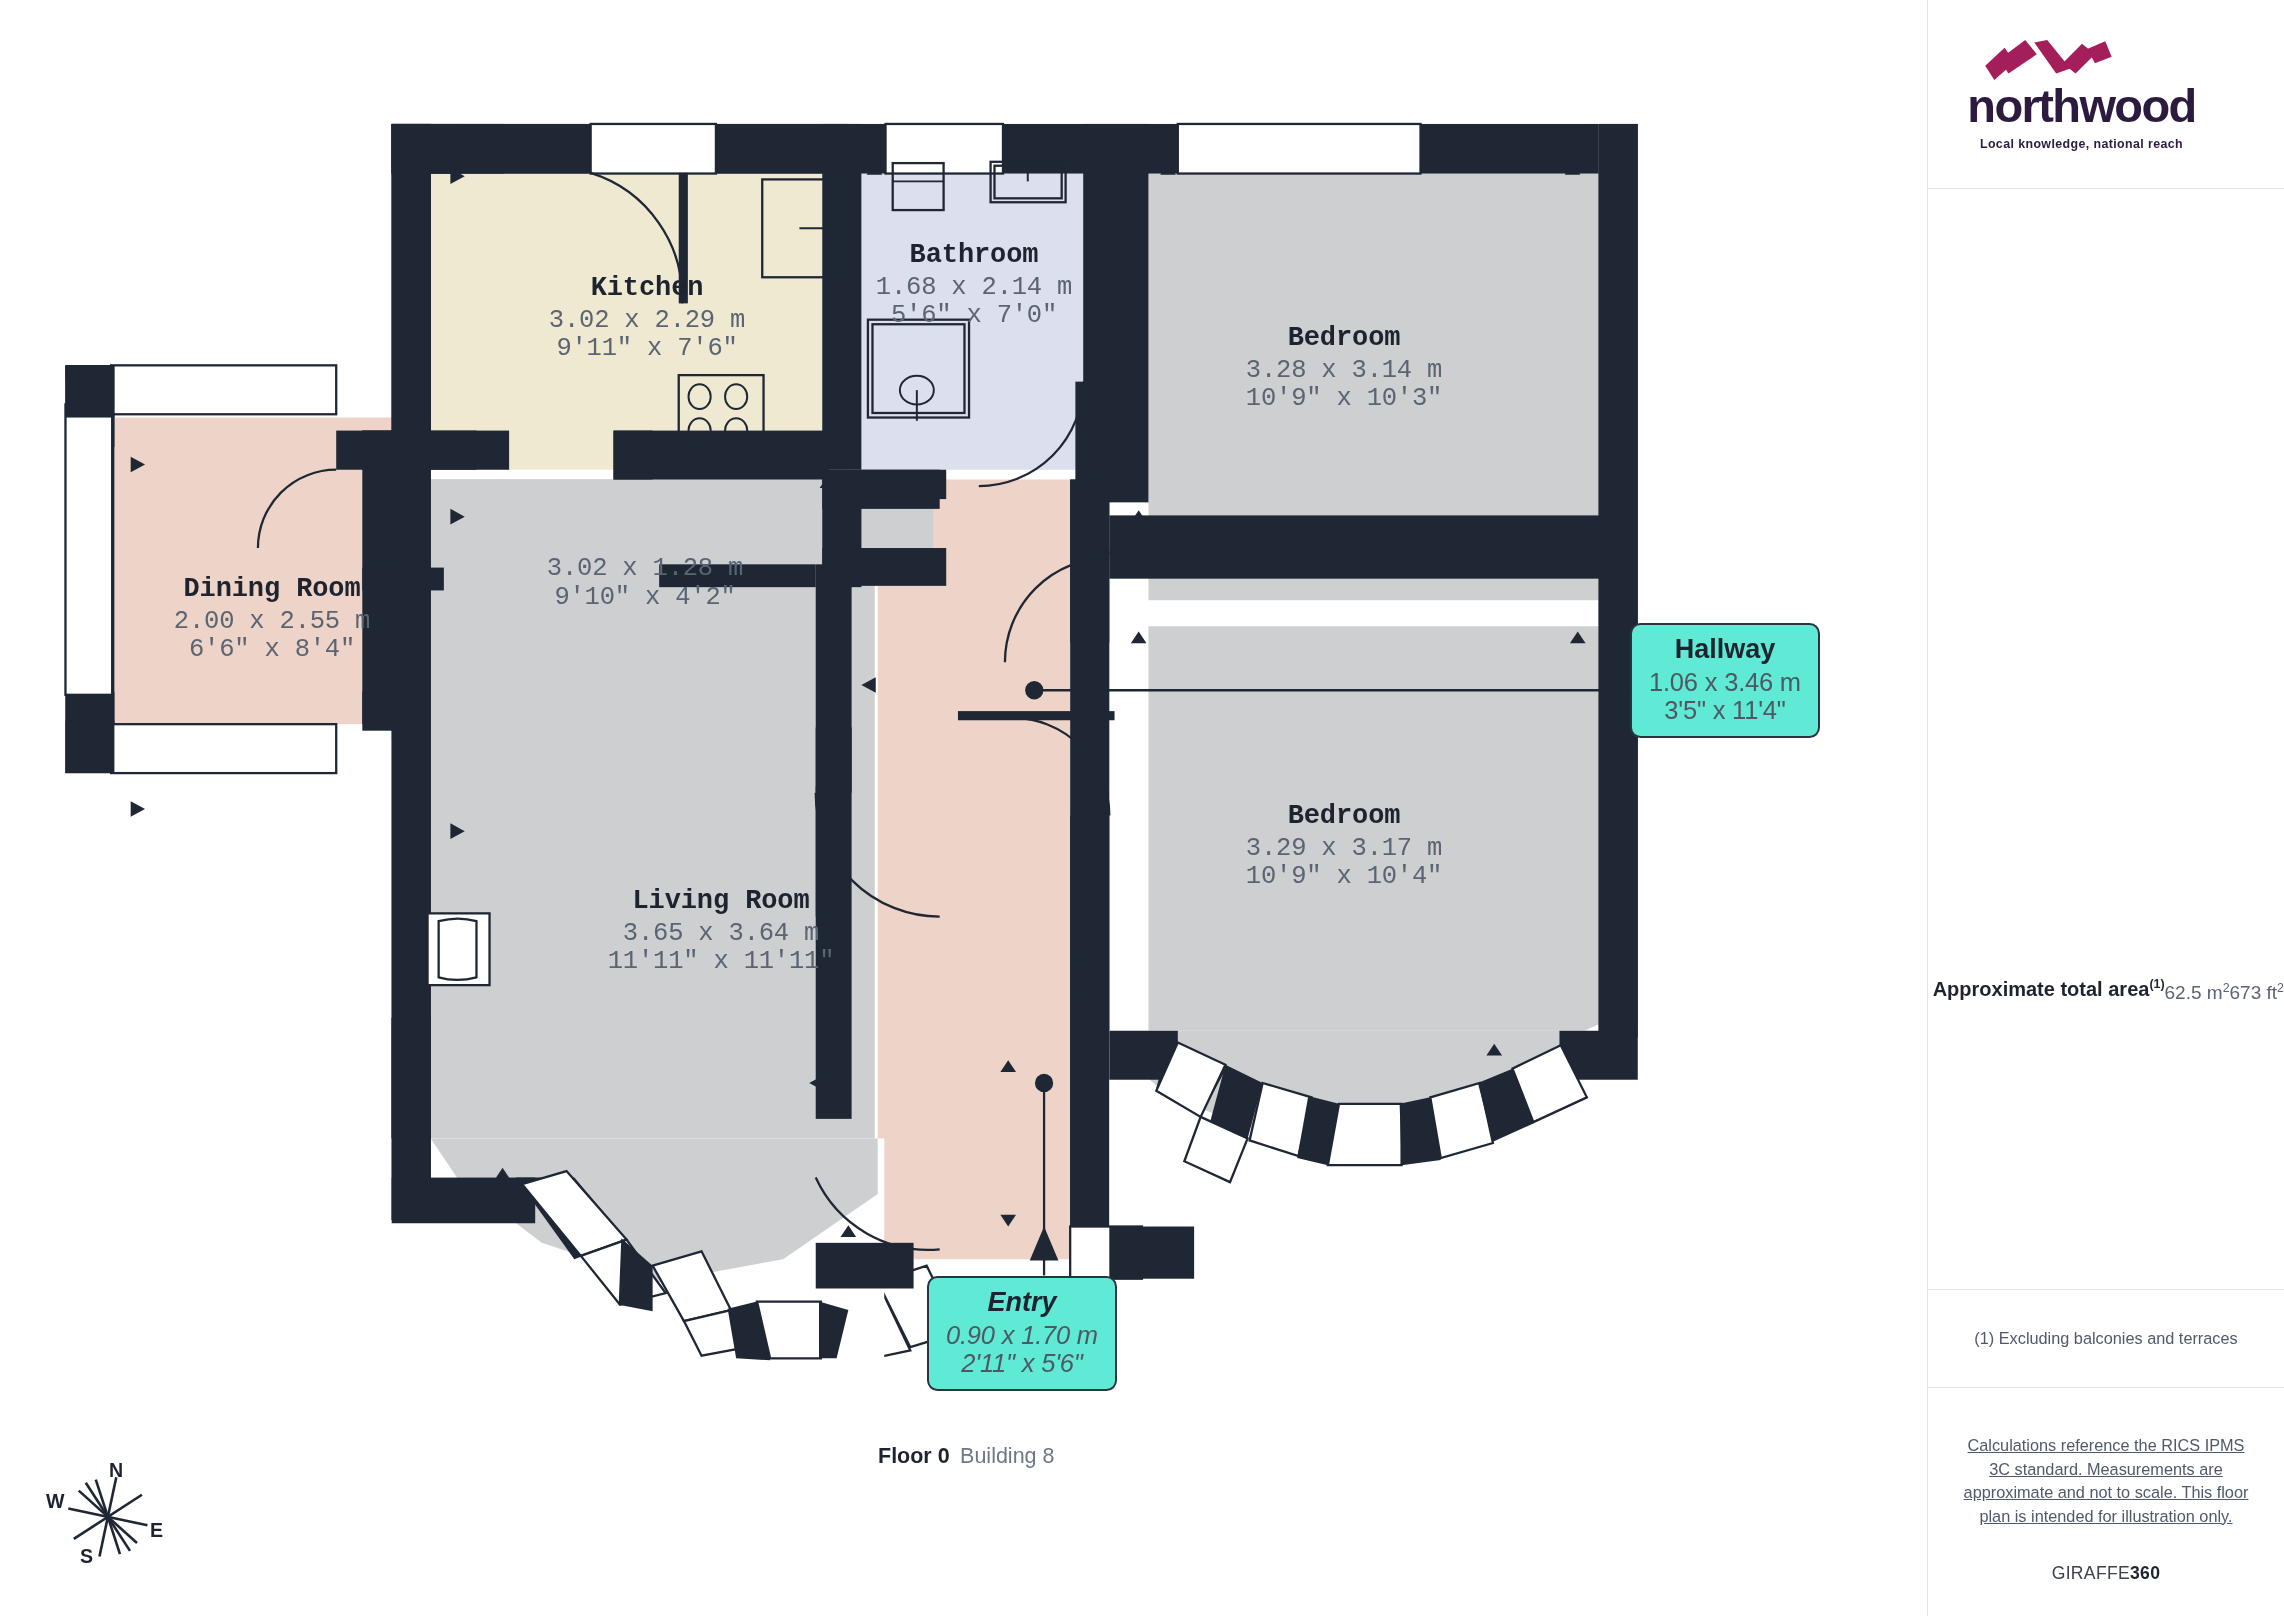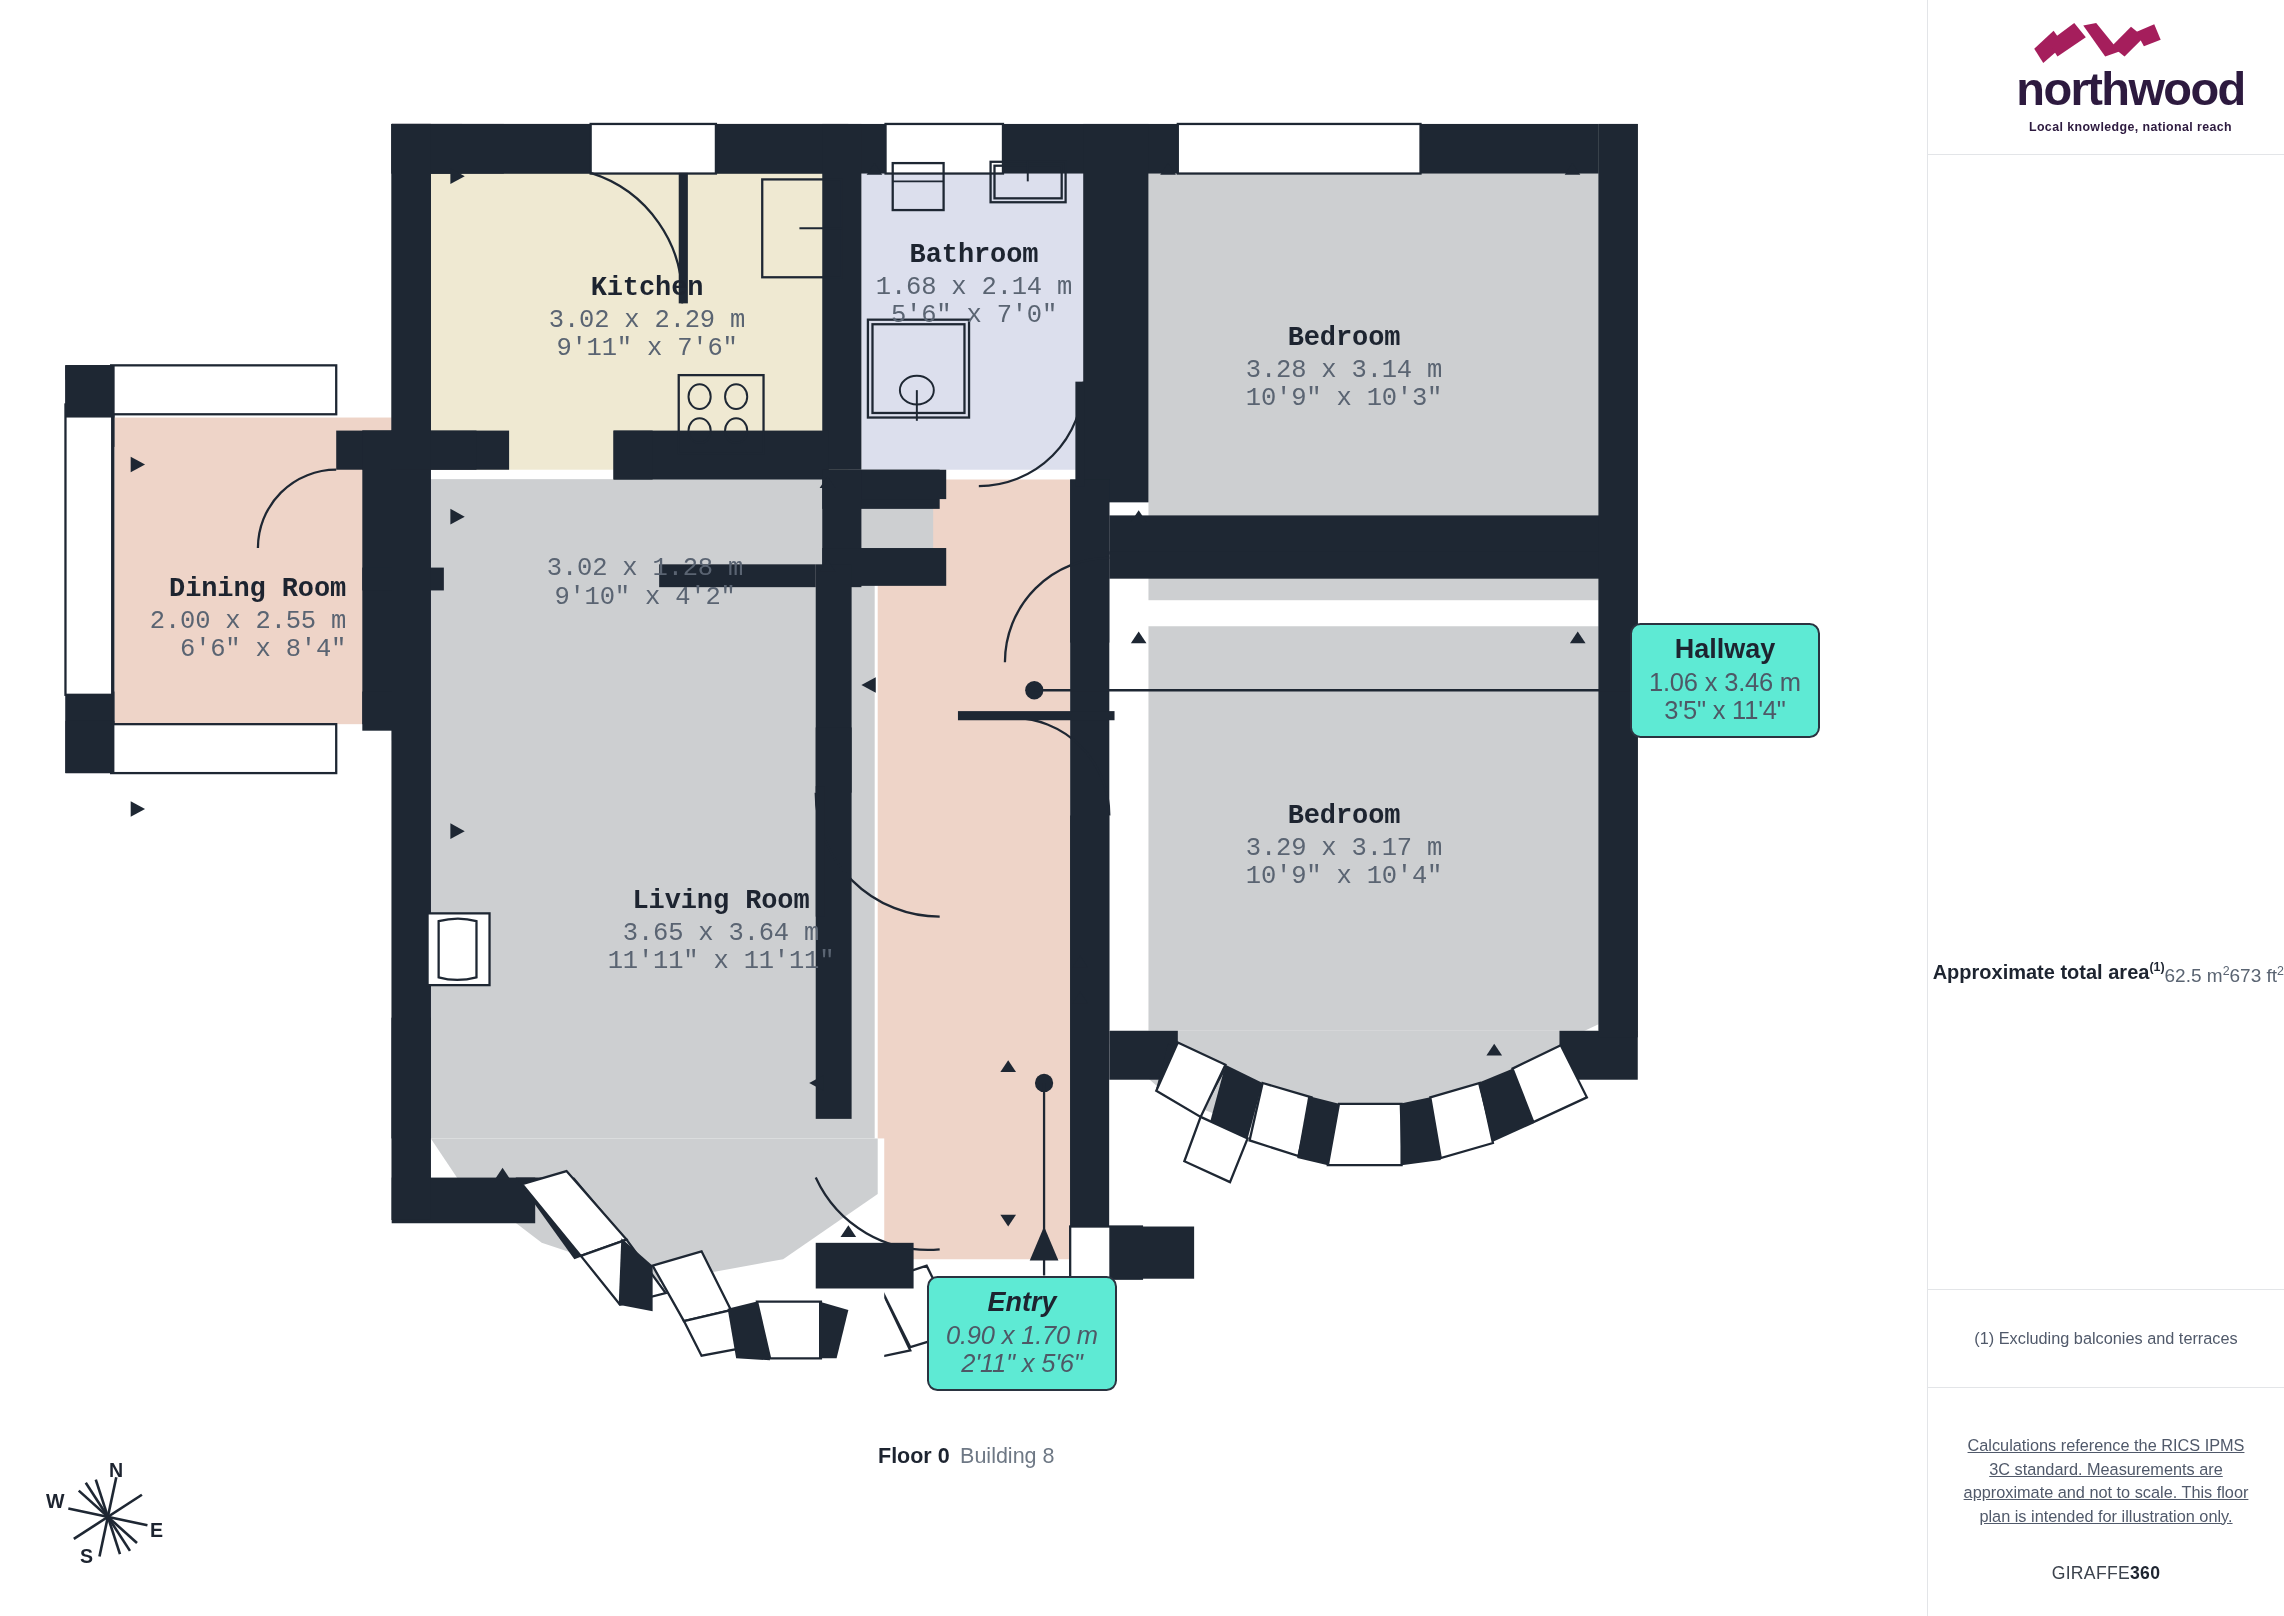--- a/index.html
+++ b/index.html
@@ -133,23 +133,23 @@
     box-sizing: border-box;
     display: flex;
     flex-direction: column;
   }
   .sb-cell {
     box-sizing: border-box;
     border-bottom: 1.3px solid #e3e5e8;
     text-align: center;
   }
   #brand-cell {
-    height: 155px;
+    height: 189px;
     display: flex;
-    align-items: flex-end;
+    align-items: flex-start;
     justify-content: center;
     flex-direction: column;
     padding-top: 3px;
   }
   #logo {
     width: 307px;
     position: relative;
   }
   #logo-mark { display:block; margin: 0 auto 1.3px auto; }
   #logo-word {
@@ -499,21 +499,21 @@
       <span class="rl-dim">1.68 x 2.14 m</span>
       <span class="rl-dim">5'6" x 7'0"</span>
     </div>
 
     <div class="room-label" style="left:1344px; top:323px;">
       <span class="rl-name">Bedroom</span>
       <span class="rl-dim">3.28 x 3.14 m</span>
       <span class="rl-dim">10'9" x 10'3"</span>
     </div>
 
-    <div class="room-label" style="left:248px; top:574px;text-align:right;">
+    <div class="room-label" style="left:272px; top:574px;">
       <span class="rl-name">Dining Room</span>
       <span class="rl-dim">2.00 x 2.55 m</span>
       <span class="rl-dim">6'6" x 8'4"</span>
     </div>
 
     <div class="room-label" style="left:645px; top:555px;">
       <span class="rl-dim">3.02 x 1.28 m</span>
       <span class="rl-dim">9'10" x 4'2"</span>
     </div>
 

